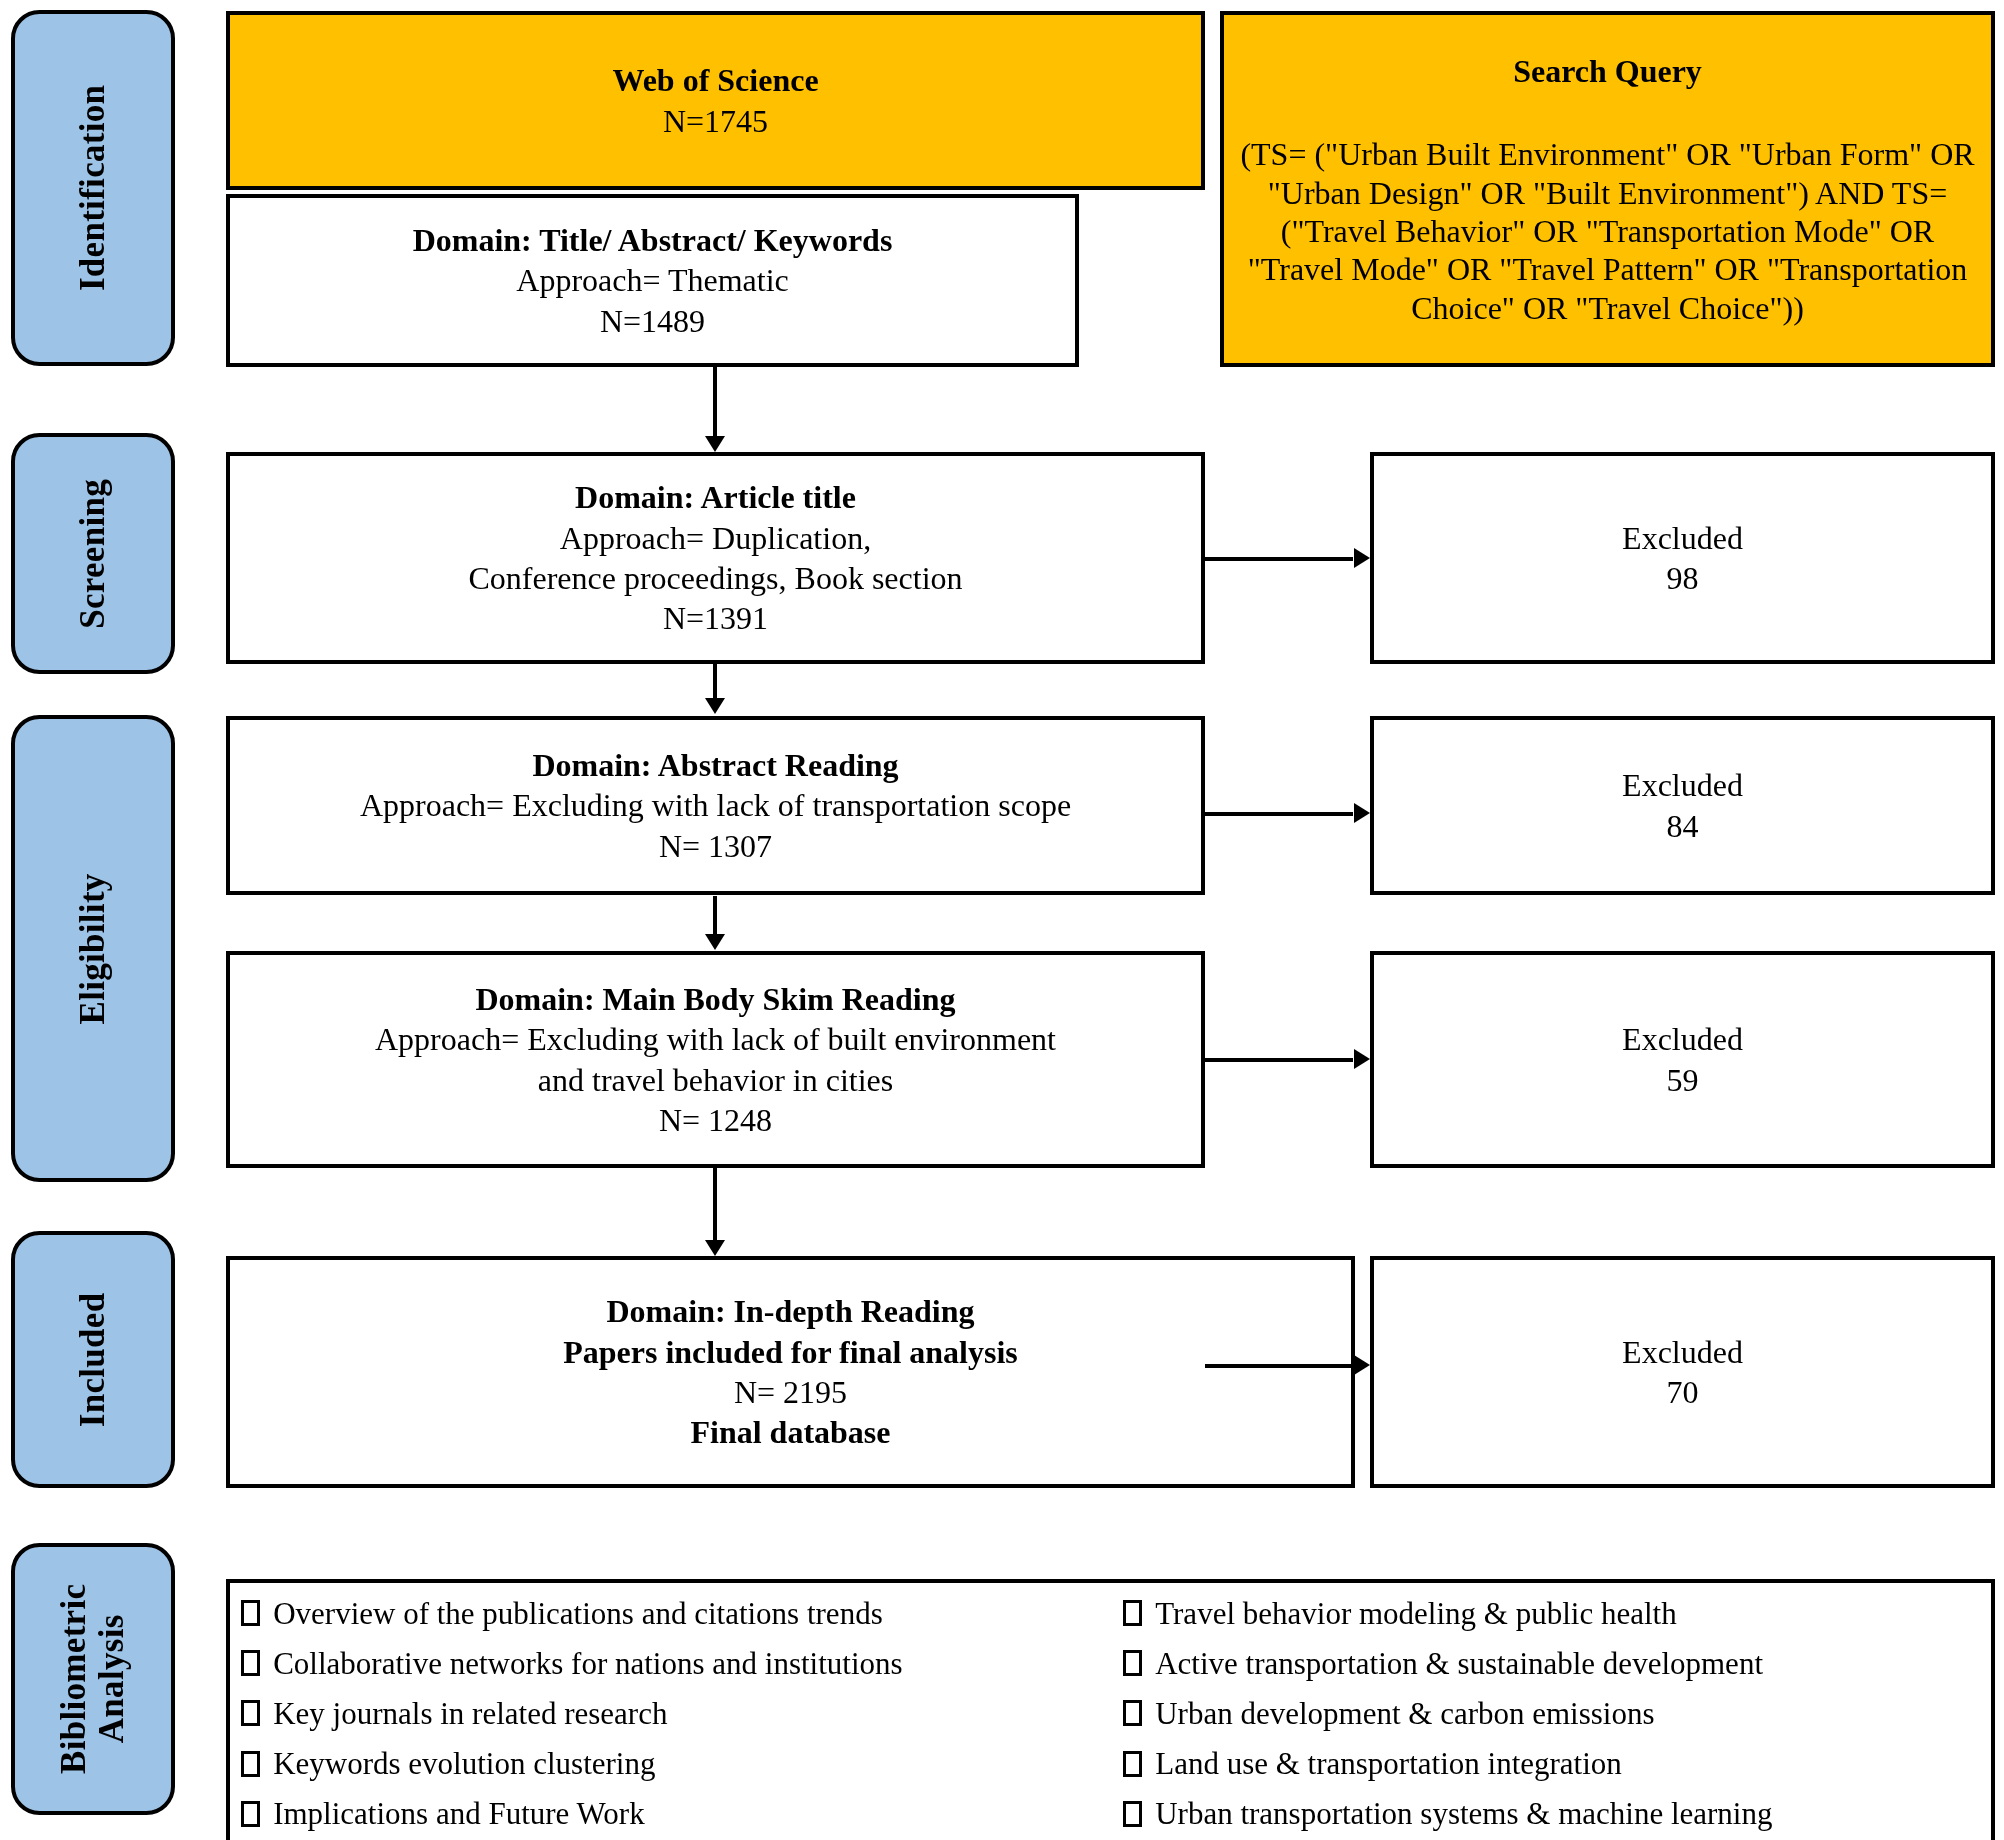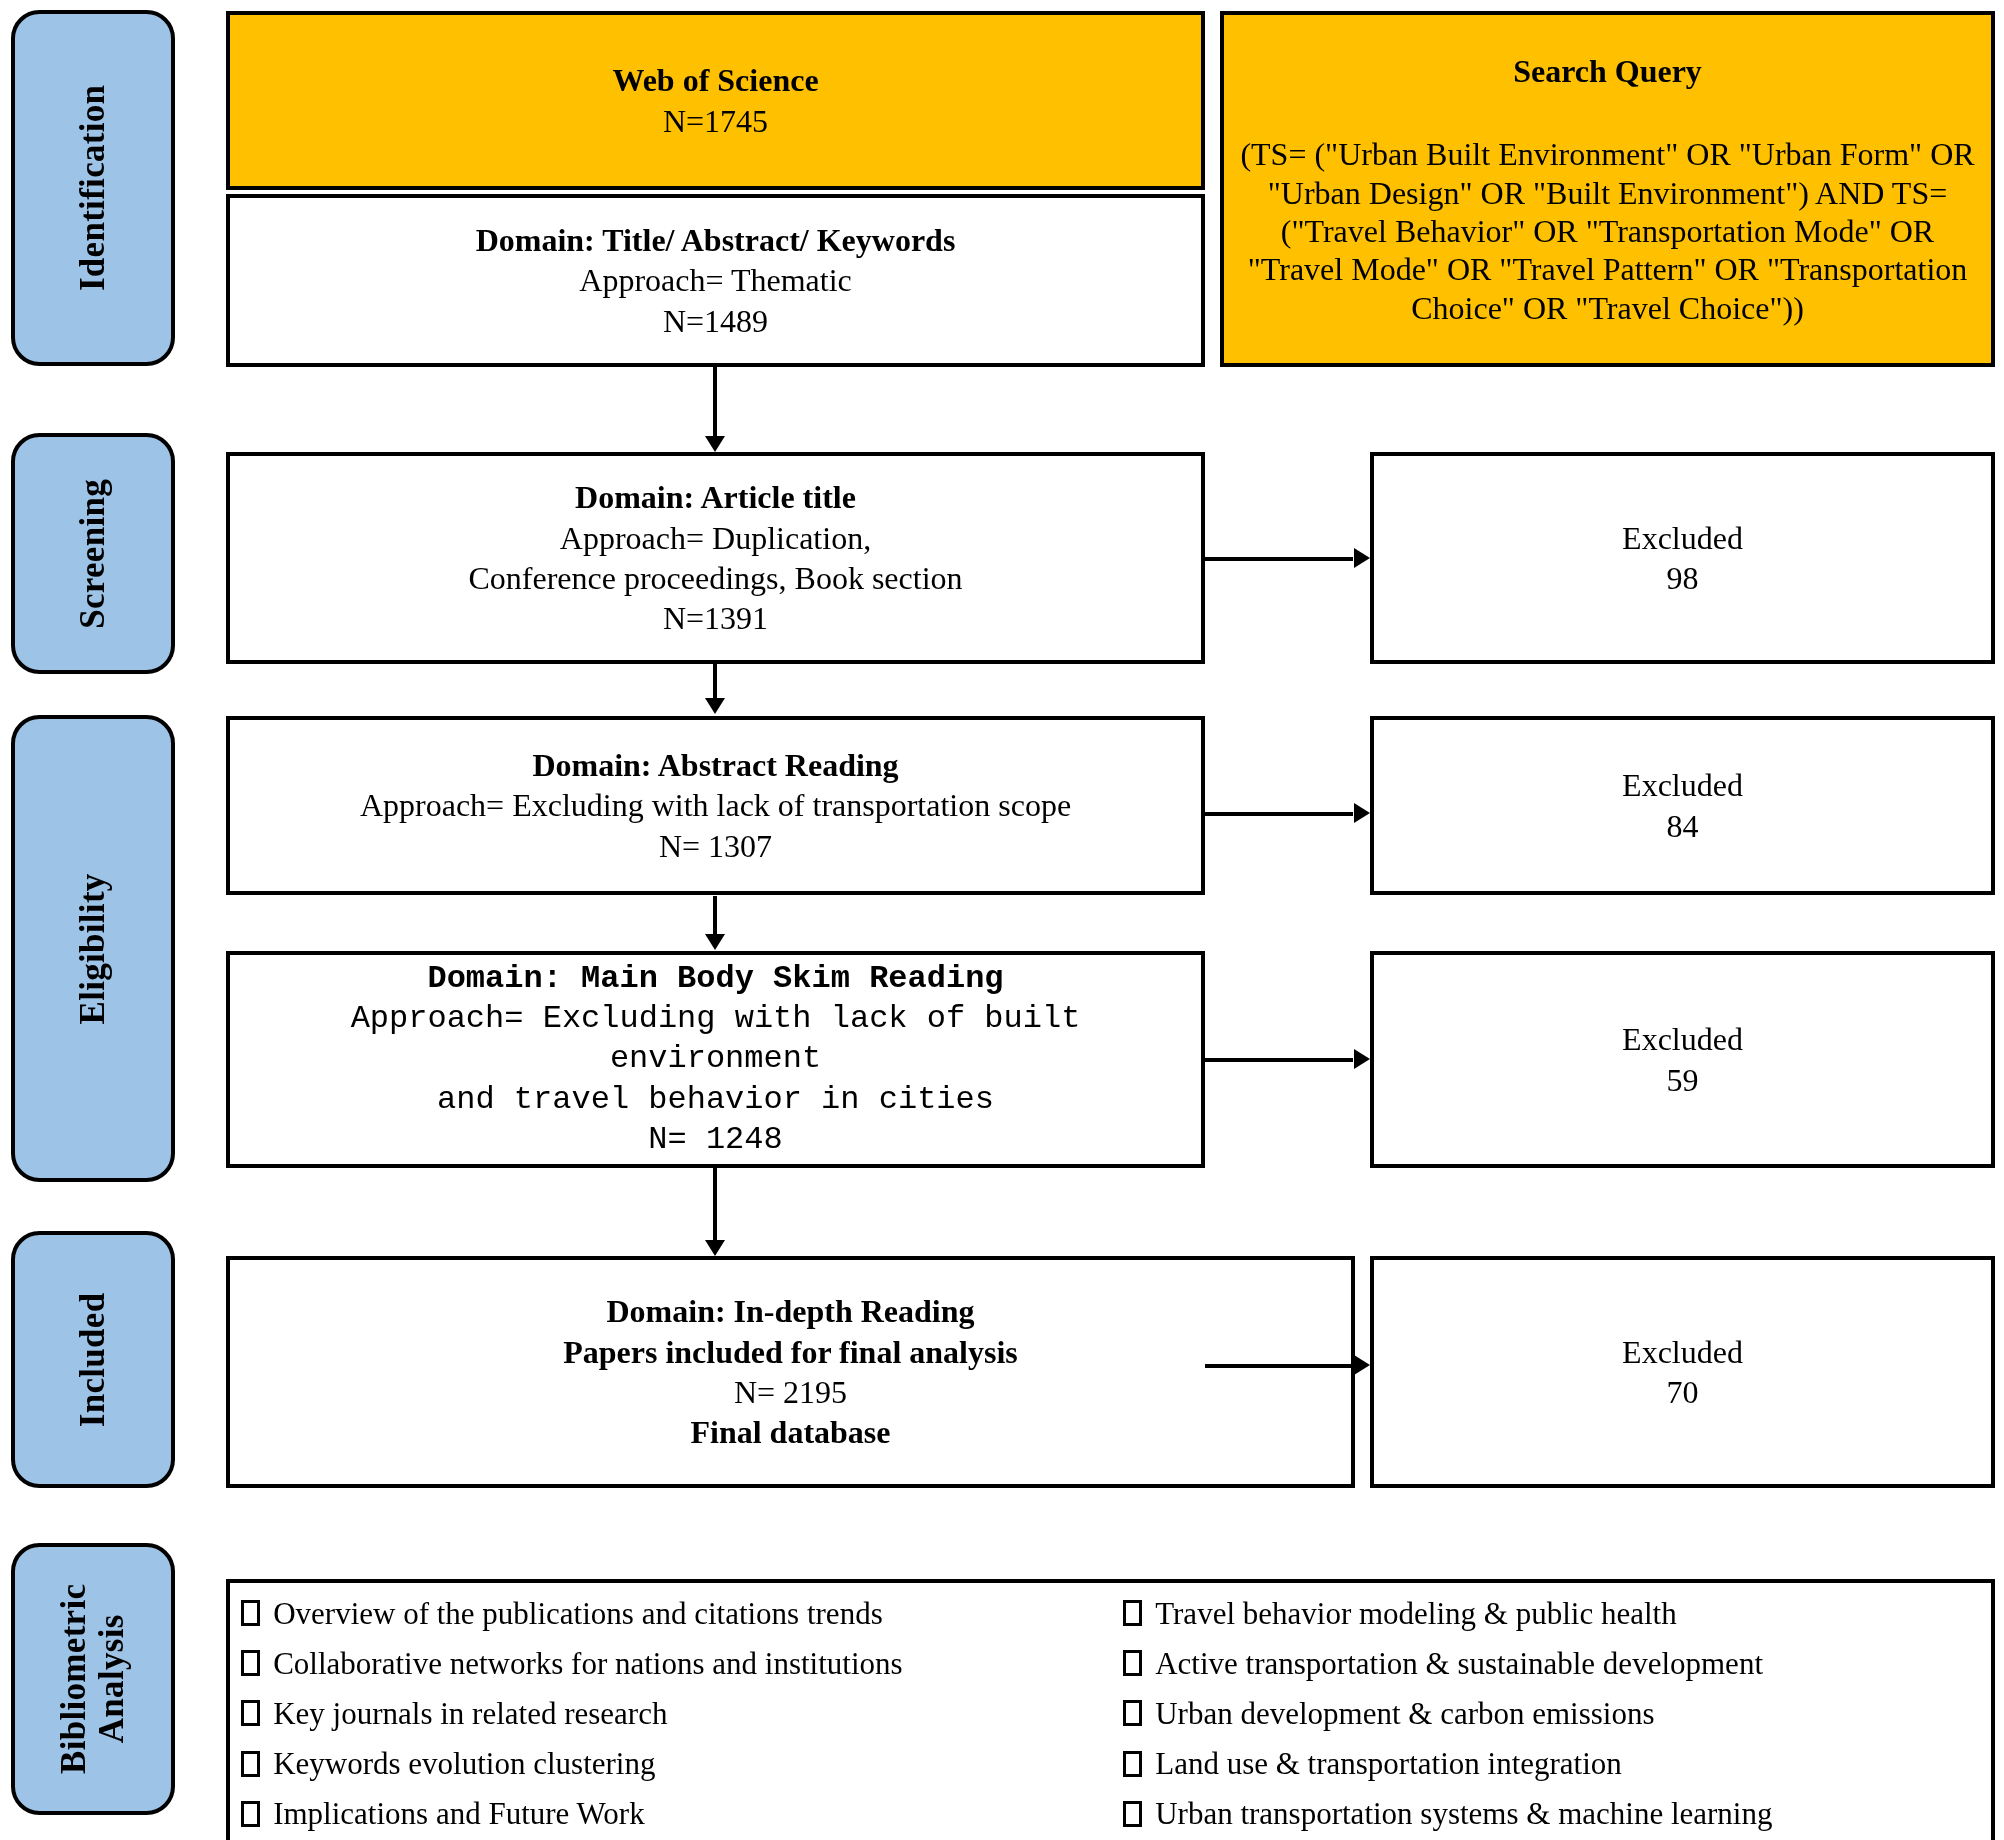--- a/index.html
+++ b/index.html
@@ -139,21 +139,21 @@
   <div class="fbox amber" style="left:226px; top:11px; width:979px; height:179px;">
     <span class="line b">Web of Science</span>
     <span class="line">N=1745</span>
   </div>
 
   <div class="fbox amber" style="left:1220px; top:11px; width:775px; height:356px; padding:7.4px 15px;gap:44px;">
     <span class="line b">Search Query</span>
     <span class="line" style="line-height:1.2;">(TS= ("Urban Built Environment" OR "Urban Form" OR "Urban Design" OR "Built Environment") AND TS= ("Travel Behavior" OR "Transportation Mode" OR "Travel Mode" OR "Travel Pattern" OR "Transportation Choice" OR "Travel Choice"))</span>
   </div>
 
-  <div class="fbox" style="left:226px; top:194px; width:979px; height:173px;">
+  <div class="fbox" style="left:226px; top:194px; width:853px; height:173px;">
     <span class="line b">Domain: Title/ Abstract/ Keywords</span>
     <span class="line">Approach= Thematic</span>
     <span class="line">N=1489</span>
   </div>
 
   <div class="vline" style="left:713px; top:367px; height:74px;"></div>
   <div class="arrow-down" style="left:705px; top:436px;"></div>
 
   <div class="fbox" style="left:226px; top:452px; width:979px; height:212px;">
     <span class="line b">Domain: Article title</span>
@@ -183,21 +183,21 @@
   <div class="arrow-right" style="left:1354px; top:803px;"></div>
 
   <div class="fbox" style="left:1370px; top:716px; width:625px; height:179px;">
     <span class="line">Excluded</span>
     <span class="line">84</span>
   </div>
 
   <div class="vline" style="left:713px; top:896px; height:49px;"></div>
   <div class="arrow-down" style="left:705px; top:934px;"></div>
 
-  <div class="fbox" style="left:226px; top:951px; width:979px; height:217px;font-family:Liberation Mono, monospace;">
+  <div class="fbox" style="left:226px; top:951px; width:979px; height:217px;">
     <span class="line b">Domain: Main Body Skim Reading</span>
     <span class="line">Approach= Excluding with lack of built environment</span>
     <span class="line">and travel behavior in cities</span>
     <span class="line">N= 1248</span>
   </div>
 
   <div class="hline" style="left:1205px; top:1058px; width:148px;"></div>
   <div class="arrow-right" style="left:1354px; top:1049px;"></div>
 
   <div class="fbox" style="left:1370px; top:951px; width:625px; height:217px;">

